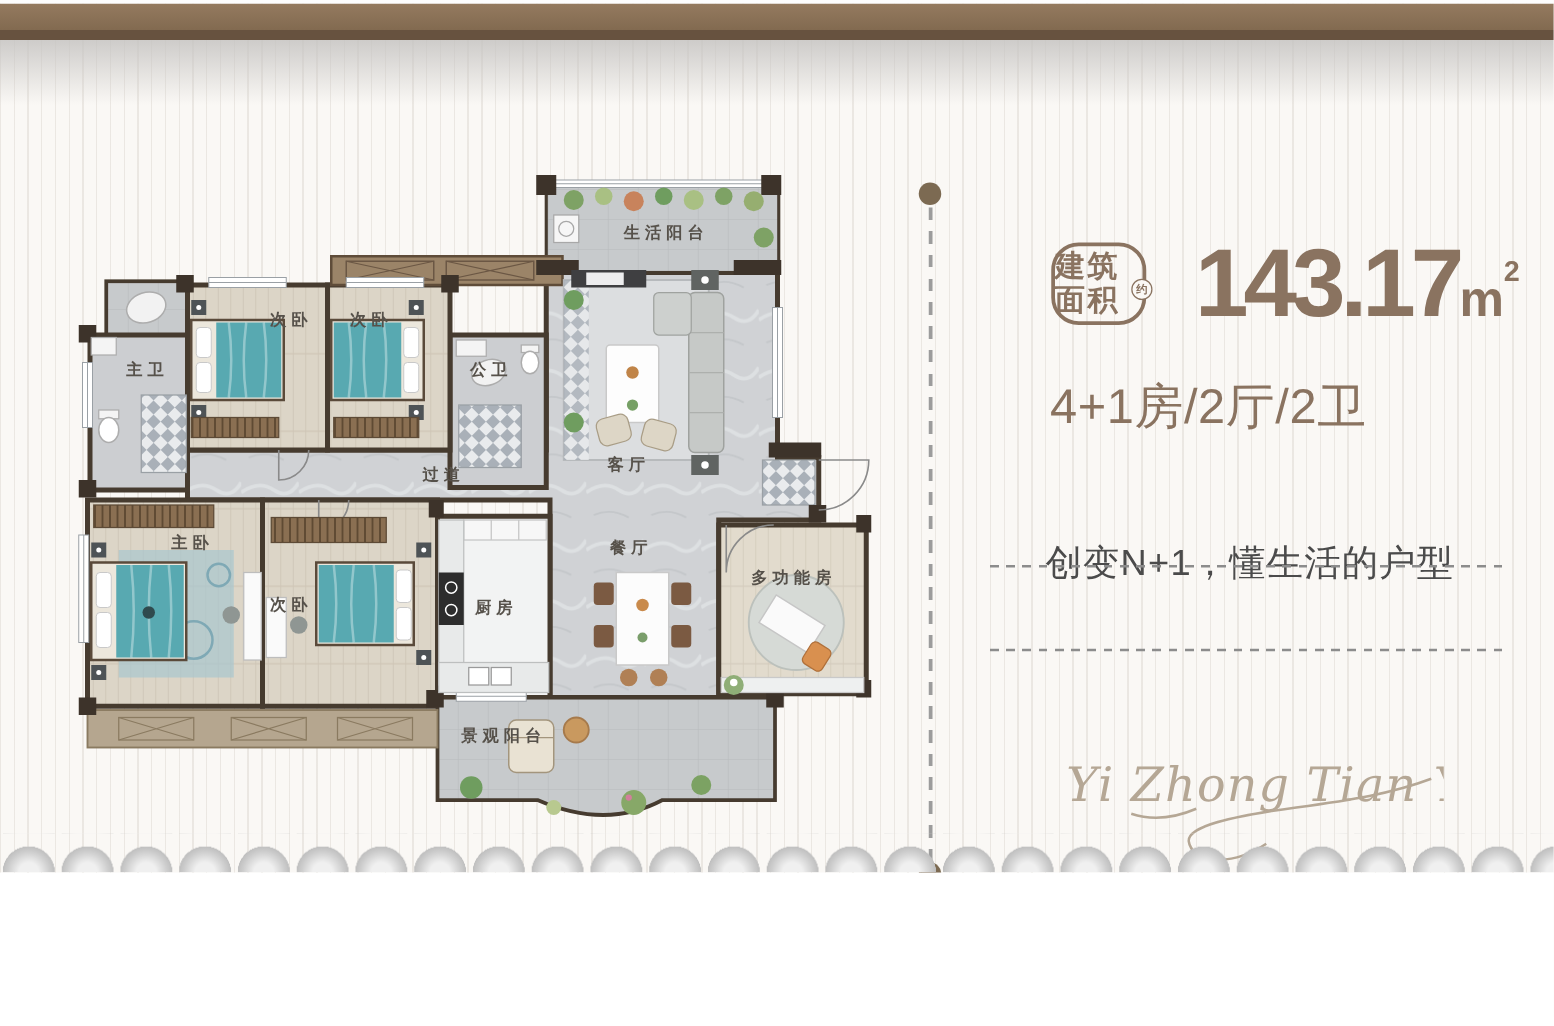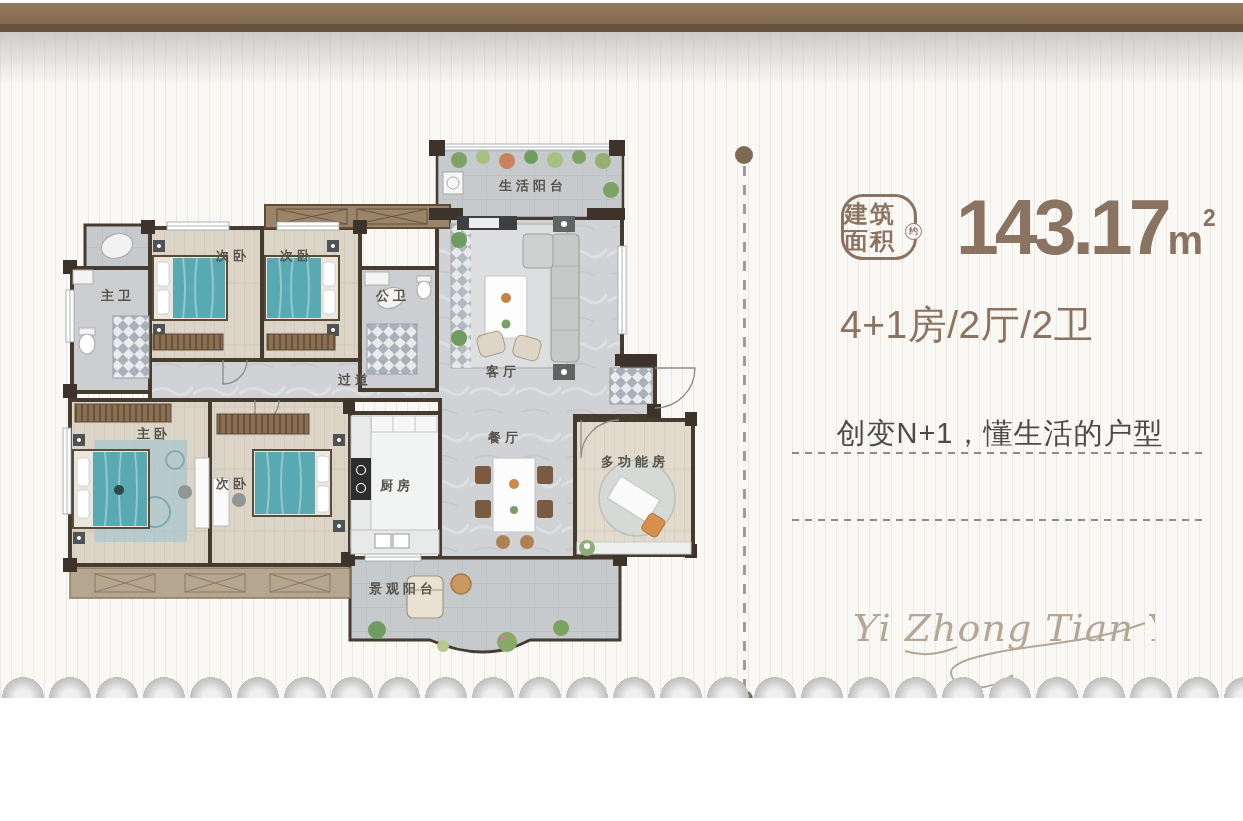--- a/index.html
+++ b/index.html
@@ -38,21 +38,21 @@
     border:1.5px solid #8a7360;border-radius:50%;background:#faf8f5;color:#8a7360;
     font-size:9px;line-height:15px;text-align:center;font-weight:bold;}
   .area-number{position:absolute;left:928px;top:183px;color:#8a7360;white-space:nowrap;margin-left:28px;}
   .area-number .digits{font-size:77px;font-weight:800;letter-spacing:-4px;}
   .area-number .unit{font-size:40px;font-weight:800;letter-spacing:0;}
   .area-number .unit-sup{font-size:23px;font-weight:800;vertical-align:28px;}
   .layout-spec{position:absolute;left:840px;top:298px;width:330px;
     color:#8a7360;font-size:39px;font-weight:500;letter-spacing:0.5px;white-space:nowrap;}
   .slogan{position:absolute;left:780px;width:440px;text-align:center;
     color:#4b4b4b;font-size:29px;font-weight:500;letter-spacing:1px;white-space:nowrap;}
-  .slogan-1{top:414px;}
+  .slogan-1{top:431px;}
   .slogan-2{top:487px;}
   .slogan-dash{position:absolute;left:792px;width:416px;height:2px;
     background:repeating-linear-gradient(to right,#8c8c8c 0px,#8c8c8c 7px,rgba(0,0,0,0) 7px,rgba(0,0,0,0) 13px);}
   .dash-1{top:452px;}
   .dash-2{top:519px;}
   .signature{position:absolute;left:845px;top:583px;width:310px;height:110px;}
 </style>
 </head>
 <body>
 

